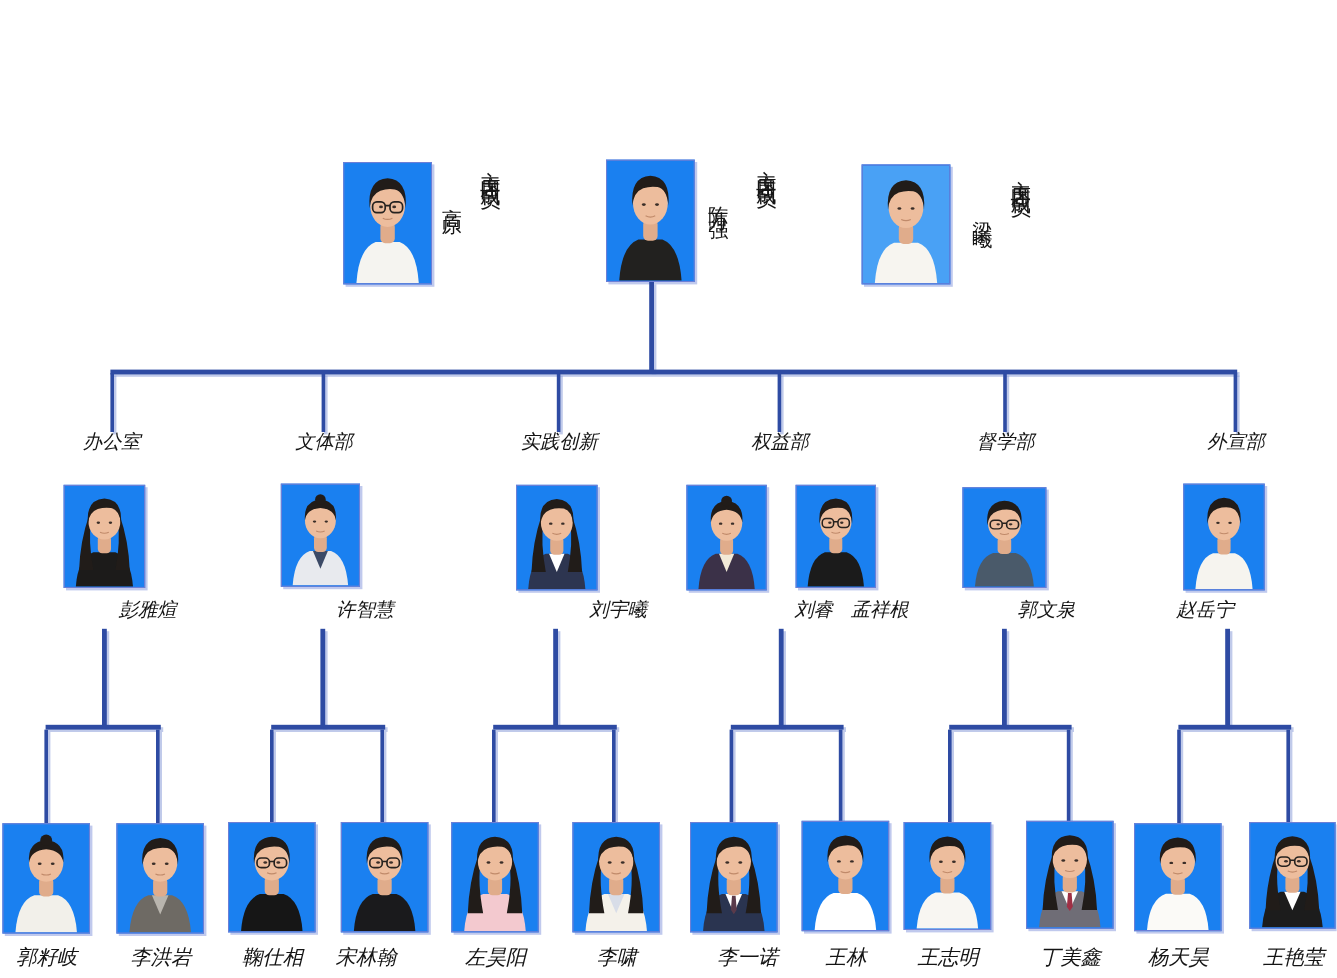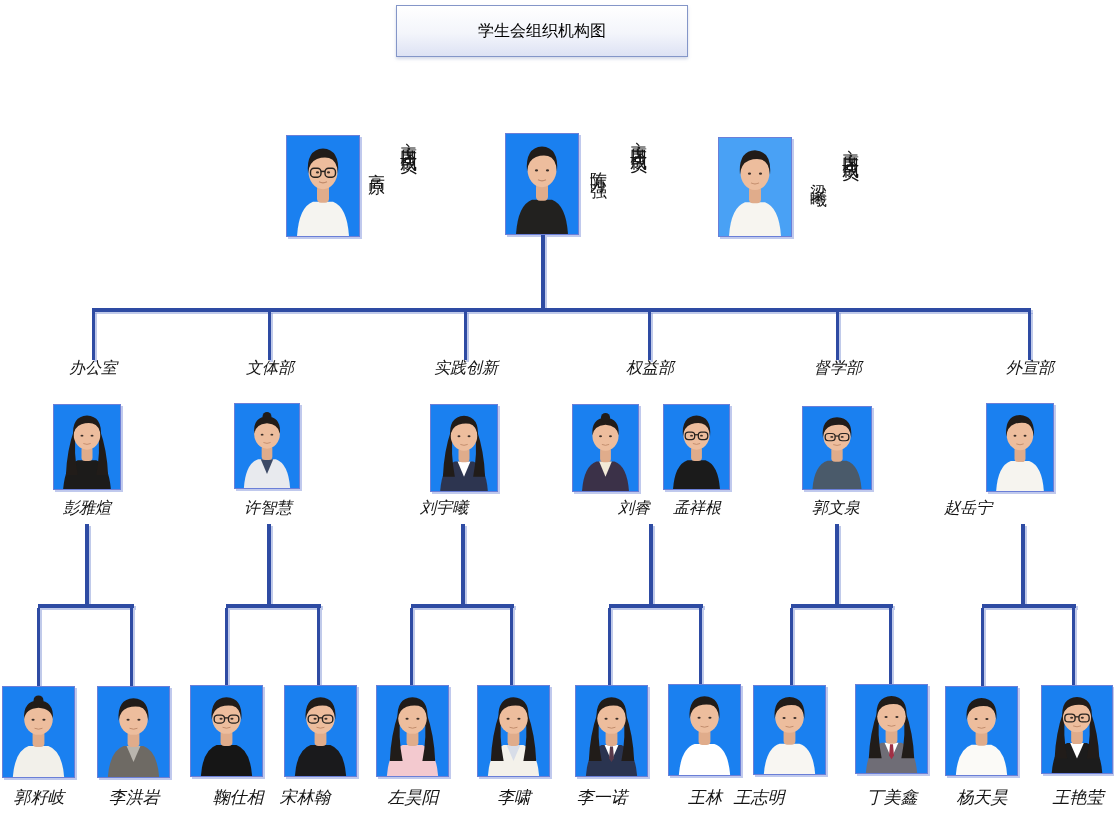--- a/index.html
+++ b/index.html
@@ -24,36 +24,33 @@
     font-size:17px;color:#151515;line-height:20px;
   }
   .vname{letter-spacing:6px;}
   .vrole{letter-spacing:4px;}
   .cline{position:absolute;background:#2e4ba3;box-shadow:2px 2px 0 rgba(130,150,214,.5);}
   .dept{
     position:absolute;width:120px;top:358px;text-align:center;
     font-style:italic;font-size:16px;color:#141414;
   }
   .lname{
-    position:absolute;width:120px;top:498px;text-align:center;
+    position:absolute;width:120px;top:498px;text-align:right;
     font-style:italic;font-size:16px;color:#141414;
   }
   .mname{
     position:absolute;width:110px;top:786px;text-align:center;
     font-style:italic;font-size:17px;color:#141414;
   }
 </style>
 </head>
 <body>
 
 <div class="canvas">
 
-  <div class="title-box">
-    <span>学生会组织机构图</span>
-  </div>
 
   <div class="photo" style="left:286px;top:135px;width:74px;height:102px">
       <svg xmlns="http://www.w3.org/2000/svg" viewBox="0 0 72 96" preserveAspectRatio="none">
         <rect width="72" height="96" fill="#1a80f0"></rect>
         <path d="M10,96 Q12,68 26,63 L46,63 Q60,68 62,96 Z" fill="#f5f4f0"></path>
         <rect x="30" y="47" width="12" height="17" rx="4" fill="#e0ac8b"></rect>
         <ellipse cx="36" cy="34" rx="14.5" ry="17" fill="#edbd9d"></ellipse>
         <path d="M21,36 Q19,13 36,12 Q53,13 51,36 Q50,23 42,21 Q36,20 30,22 Q22,25 21,36 Z" fill="#211c19"></path>
         <ellipse cx="30.5" cy="35" rx="1.6" ry="1.1" fill="#3a2e28"></ellipse>
         <ellipse cx="41.5" cy="35" rx="1.6" ry="1.1" fill="#3a2e28"></ellipse>
@@ -213,21 +210,21 @@
         <ellipse cx="36" cy="34" rx="14.5" ry="17" fill="#edbd9d"></ellipse>
         <path d="M21,36 Q19,13 36,12 Q53,13 51,36 Q50,23 42,21 Q36,20 30,22 Q22,25 21,36 Z" fill="#211c19"></path>
         <ellipse cx="30.5" cy="35" rx="1.6" ry="1.1" fill="#3a2e28"></ellipse>
         <ellipse cx="41.5" cy="35" rx="1.6" ry="1.1" fill="#3a2e28"></ellipse>
         <path d="M32,44 Q36,46 40,44" stroke="#c08a6a" stroke-width="1" fill="none"></path>
       </svg>
     </div>
 
   <div class="lname" style="left:27px">彭雅煊</div>
   <div class="lname" style="left:208px">许智慧</div>
-  <div class="lname" style="left:384px">刘宇曦</div>
+  <div class="lname" style="left:419px">刘宇曦</div>
   <div class="lname" style="left:574px">刘睿</div>
   <div class="lname" style="left:637px">孟祥根</div>
   <div class="lname" style="left:776px">郭文泉</div>
   <div class="lname" style="left:908px">赵岳宁</div>
 
   <div class="cline" style="left:85px;top:524px;width:4px;height:82px"></div>
   <div class="cline" style="left:38px;top:604px;width:96px;height:4px"></div>
   <div class="cline" style="left:37px;top:608px;width:3px;height:78px"></div>
   <div class="cline" style="left:130px;top:608px;width:3px;height:78px"></div>
 
@@ -429,24 +426,24 @@
         <g stroke="#26221f" stroke-width="1.4" fill="none">
           <rect x="23.5" y="31" width="10.5" height="8.5" rx="3.5"></rect>
           <rect x="38" y="31" width="10.5" height="8.5" rx="3.5"></rect>
           <line x1="34" y1="34" x2="38" y2="34"></line>
         </g>
       </svg>
     </div>
 
   <div class="mname" style="left:-16px">郭籽岐</div>
   <div class="mname" style="left:79px">李洪岩</div>
-  <div class="mname" style="left:183px">鞠仕相</div>
+  <div class="mname" style="left:172px">鞠仕相</div>
   <div class="mname" style="left:250px">宋林翰</div>
   <div class="mname" style="left:358px">左昊阳</div>
   <div class="mname" style="left:459px">李啸</div>
-  <div class="mname" style="left:547px">李一诺</div>
+  <div class="mname" style="left:568px">李一诺</div>
   <div class="mname" style="left:650px">王林</div>
-  <div class="mname" style="left:704px">王志明</div>
+  <div class="mname" style="left:735px">王志明</div>
   <div class="mname" style="left:837px">丁美鑫</div>
   <div class="mname" style="left:927px">杨天昊</div>
   <div class="mname" style="left:1023px">王艳莹</div>
 
 </div>
 
 </body></html>

